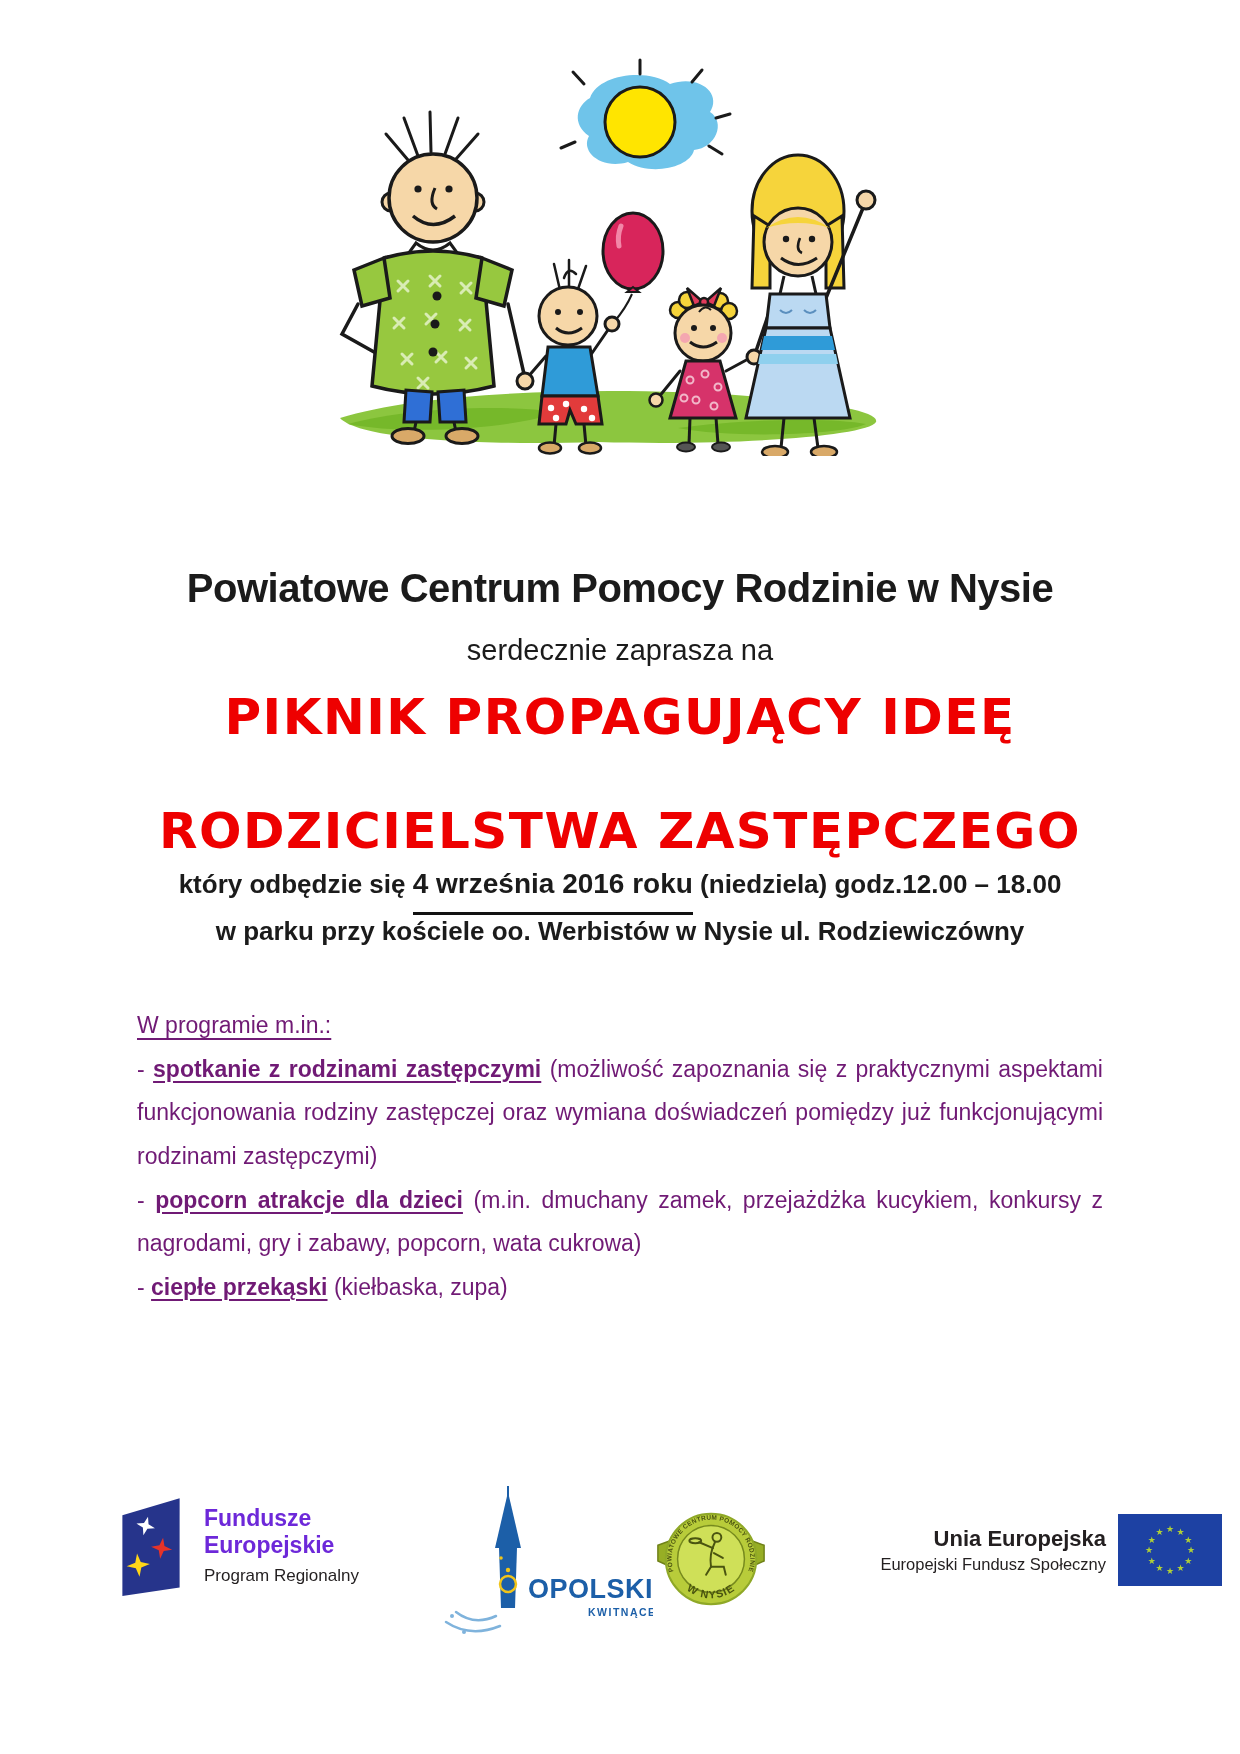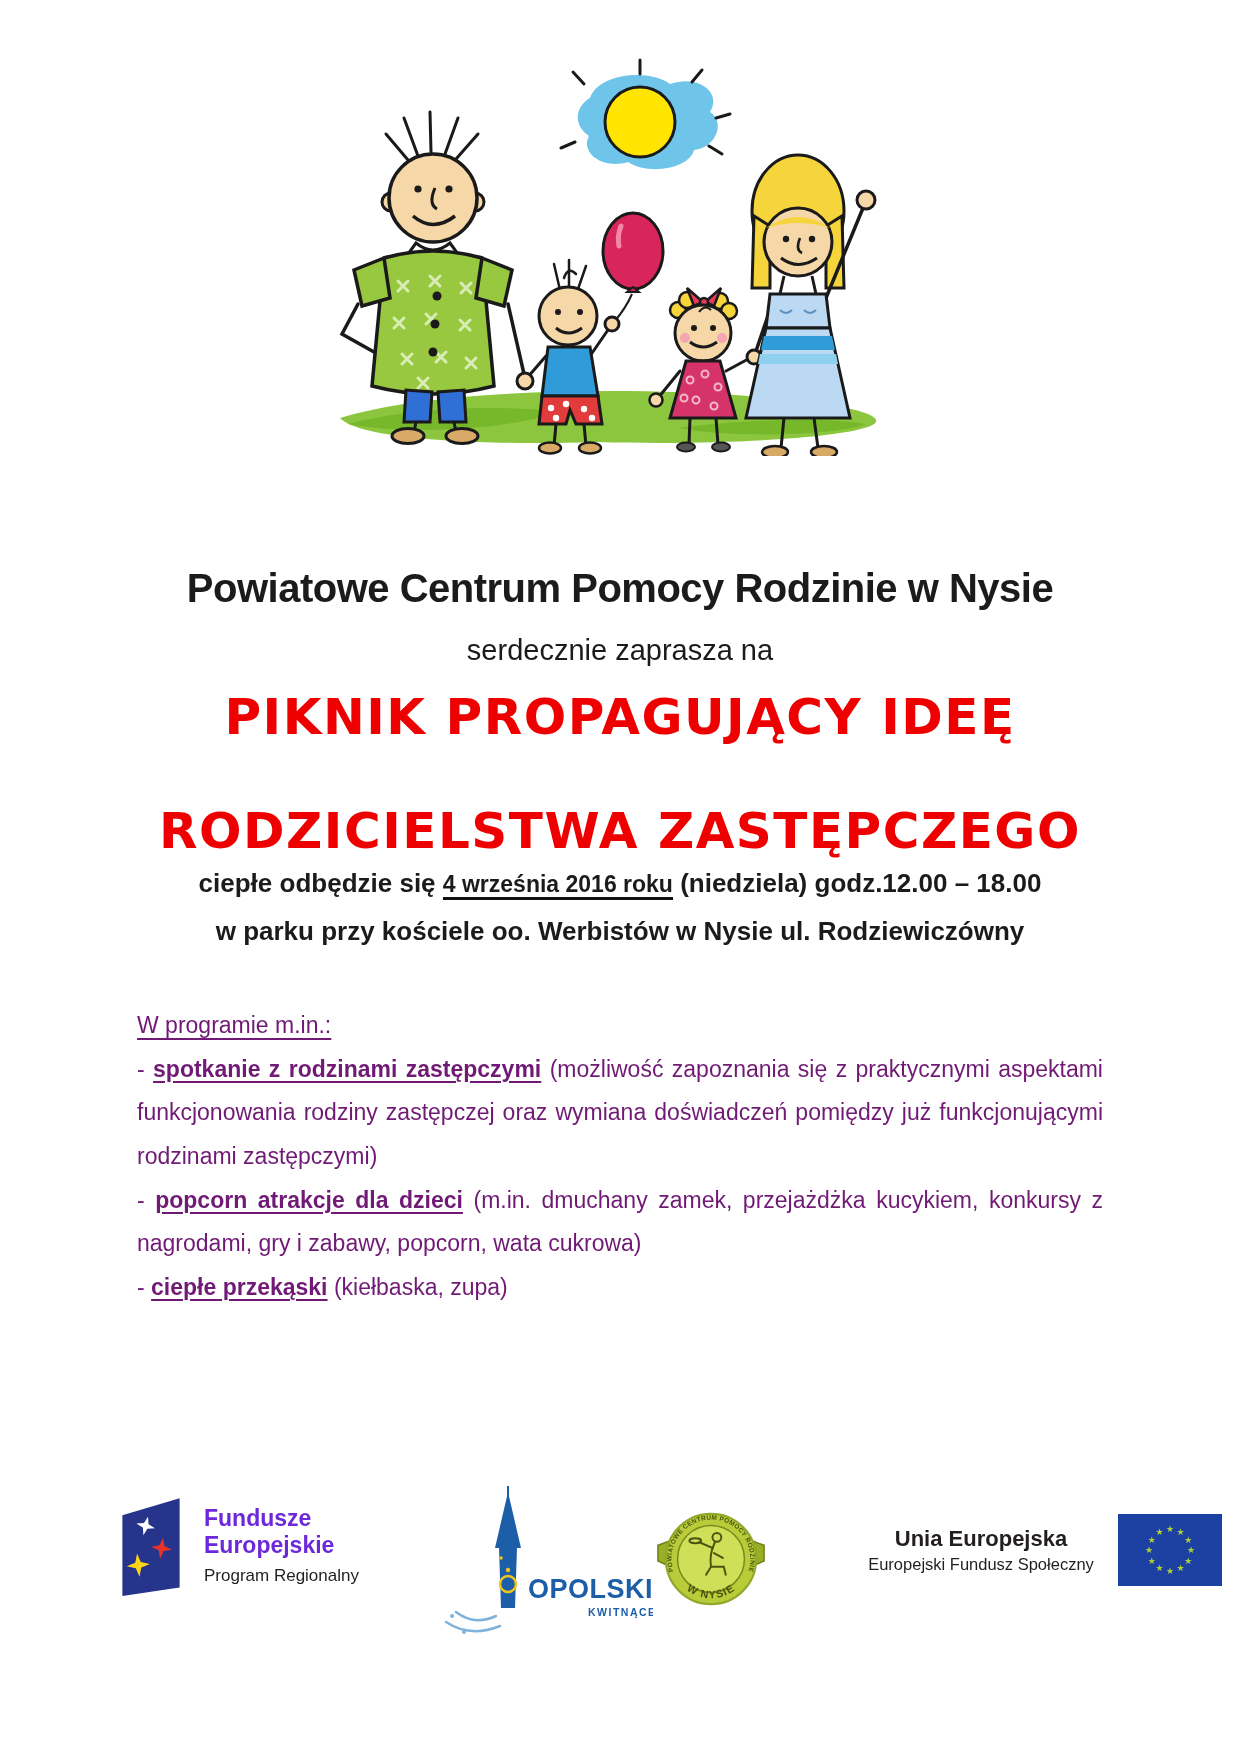--- a/index.html
+++ b/index.html
@@ -8,36 +8,36 @@
     font-family:"Liberation Sans", sans-serif; color:#1b1b1b; overflow:hidden;
   }
   .center-block { position:absolute; left:0; right:0; text-align:center; white-space:nowrap; }
   .title    { top:566px; font-size:40px; font-weight:bold; letter-spacing:-0.5px; }
   .subtitle { top:634px; font-size:29px; font-weight:normal; }
   .redline  { color:#ee0000; font-weight:bold; font-size:50px; letter-spacing:1.5px;
               font-family:"DejaVu Sans", sans-serif; }
   .red1 { top:688px; }
   .red2 { top:802px; }
   .date-line { top:868px; font-weight:bold; font-size:26px; }
-  .date-emph { font-size:23px; border-bottom:3px solid #111; padding-bottom:0; }
+  .date-emph { font-size:28px; border-bottom:3px solid #111; padding-bottom:13px; }
   .location  { top:916px; font-weight:bold; font-size:26px; }
   .program { position:absolute; left:137px; width:966px; top:1004px; font-size:23px; color:#701a75; }
   .program-heading { text-decoration:underline; text-underline-offset:5px; margin:0 0 36px 0; }
   .program p { margin:0; text-align:justify; line-height:1.9; }
   .lead { font-weight:bold; text-decoration:underline; text-decoration-thickness:2px; text-underline-offset:4px; }
   .illustration { position:absolute; left:318px; top:56px; width:580px; height:400px; }
   
   .fe-logo { position:absolute; left:112px; top:1492px; display:flex; align-items:center; }
   .fe-text { margin-left:14px; }
   .fe-line { font-size:23px; font-weight:bold; line-height:27px; color:#6d28d9; }
   .fe-sub  { font-size:17px; color:#231f20; margin-top:7px; }
   .opolskie-logo { position:absolute; left:438px; top:1486px; }
   .pcpr-logo { position:absolute; left:652px; top:1498px; }
   .ue-logo { position:absolute; left:856px; top:1514px; display:flex; align-items:center; }
-  .ue-text { width:250px; text-align:center; margin-right:12px; }
+  .ue-text { width:250px; text-align:right; margin-right:12px; }
   .ue-line1 { font-size:22px; font-weight:bold; color:#231f20; }
   .ue-line2 { font-size:16.5px; color:#231f20; margin-top:3px; }
 </style>
 </head>
 <body>
 
 <div class="page">
 
   <svg class="illustration" viewBox="0 0 580 400">
 
@@ -204,21 +204,21 @@
       <ellipse cx="506" cy="396" rx="13" ry="6" fill="#D9A968" stroke="#1a1a1a" stroke-width="2.5"></ellipse>
     </g>
   </svg>
 
   <div class="center-block title">Powiatowe Centrum Pomocy Rodzinie w Nysie</div>
   <div class="center-block subtitle">serdecznie zaprasza na</div>
   <div class="center-block redline red1">PIKNIK PROPAGUJĄCY IDEĘ</div>
   <div class="center-block redline red2">RODZICIELSTWA ZASTĘPCZEGO</div>
 
   <div class="center-block date-line">
-    <span>ciepłe odbędzie się </span><span class="date-emph">4 września 2016 roku</span><span> (niedziela) godz.12.00 – 18.00</span>
+    <span>który odbędzie się </span><span class="date-emph">4 września 2016 roku</span><span> (niedziela) godz.12.00 – 18.00</span>
   </div>
   <div class="center-block location">w parku przy kościele oo. Werbistów w Nysie ul. Rodziewiczówny</div>
 
   <div class="program">
     <p class="program-heading">W programie m.in.:</p>
     <p><span>- </span><span class="lead">spotkanie z rodzinami zastępczymi</span><span> (możliwość zapoznania się z praktycznymi aspektami funkcjonowania rodziny zastępczej oraz wymiana doświadczeń pomiędzy już funkcjonującymi rodzinami zastępczymi)</span></p>
     <p><span>- </span><span class="lead">popcorn atrakcje dla dzieci</span><span> (m.in. dmuchany zamek, przejażdżka kucykiem, konkursy z nagrodami, gry i zabawy, popcorn, wata cukrowa)</span></p>
     <p><span>- </span><span class="lead">ciepłe przekąski</span><span> (kiełbaska, zupa)</span></p>
   </div>
 

